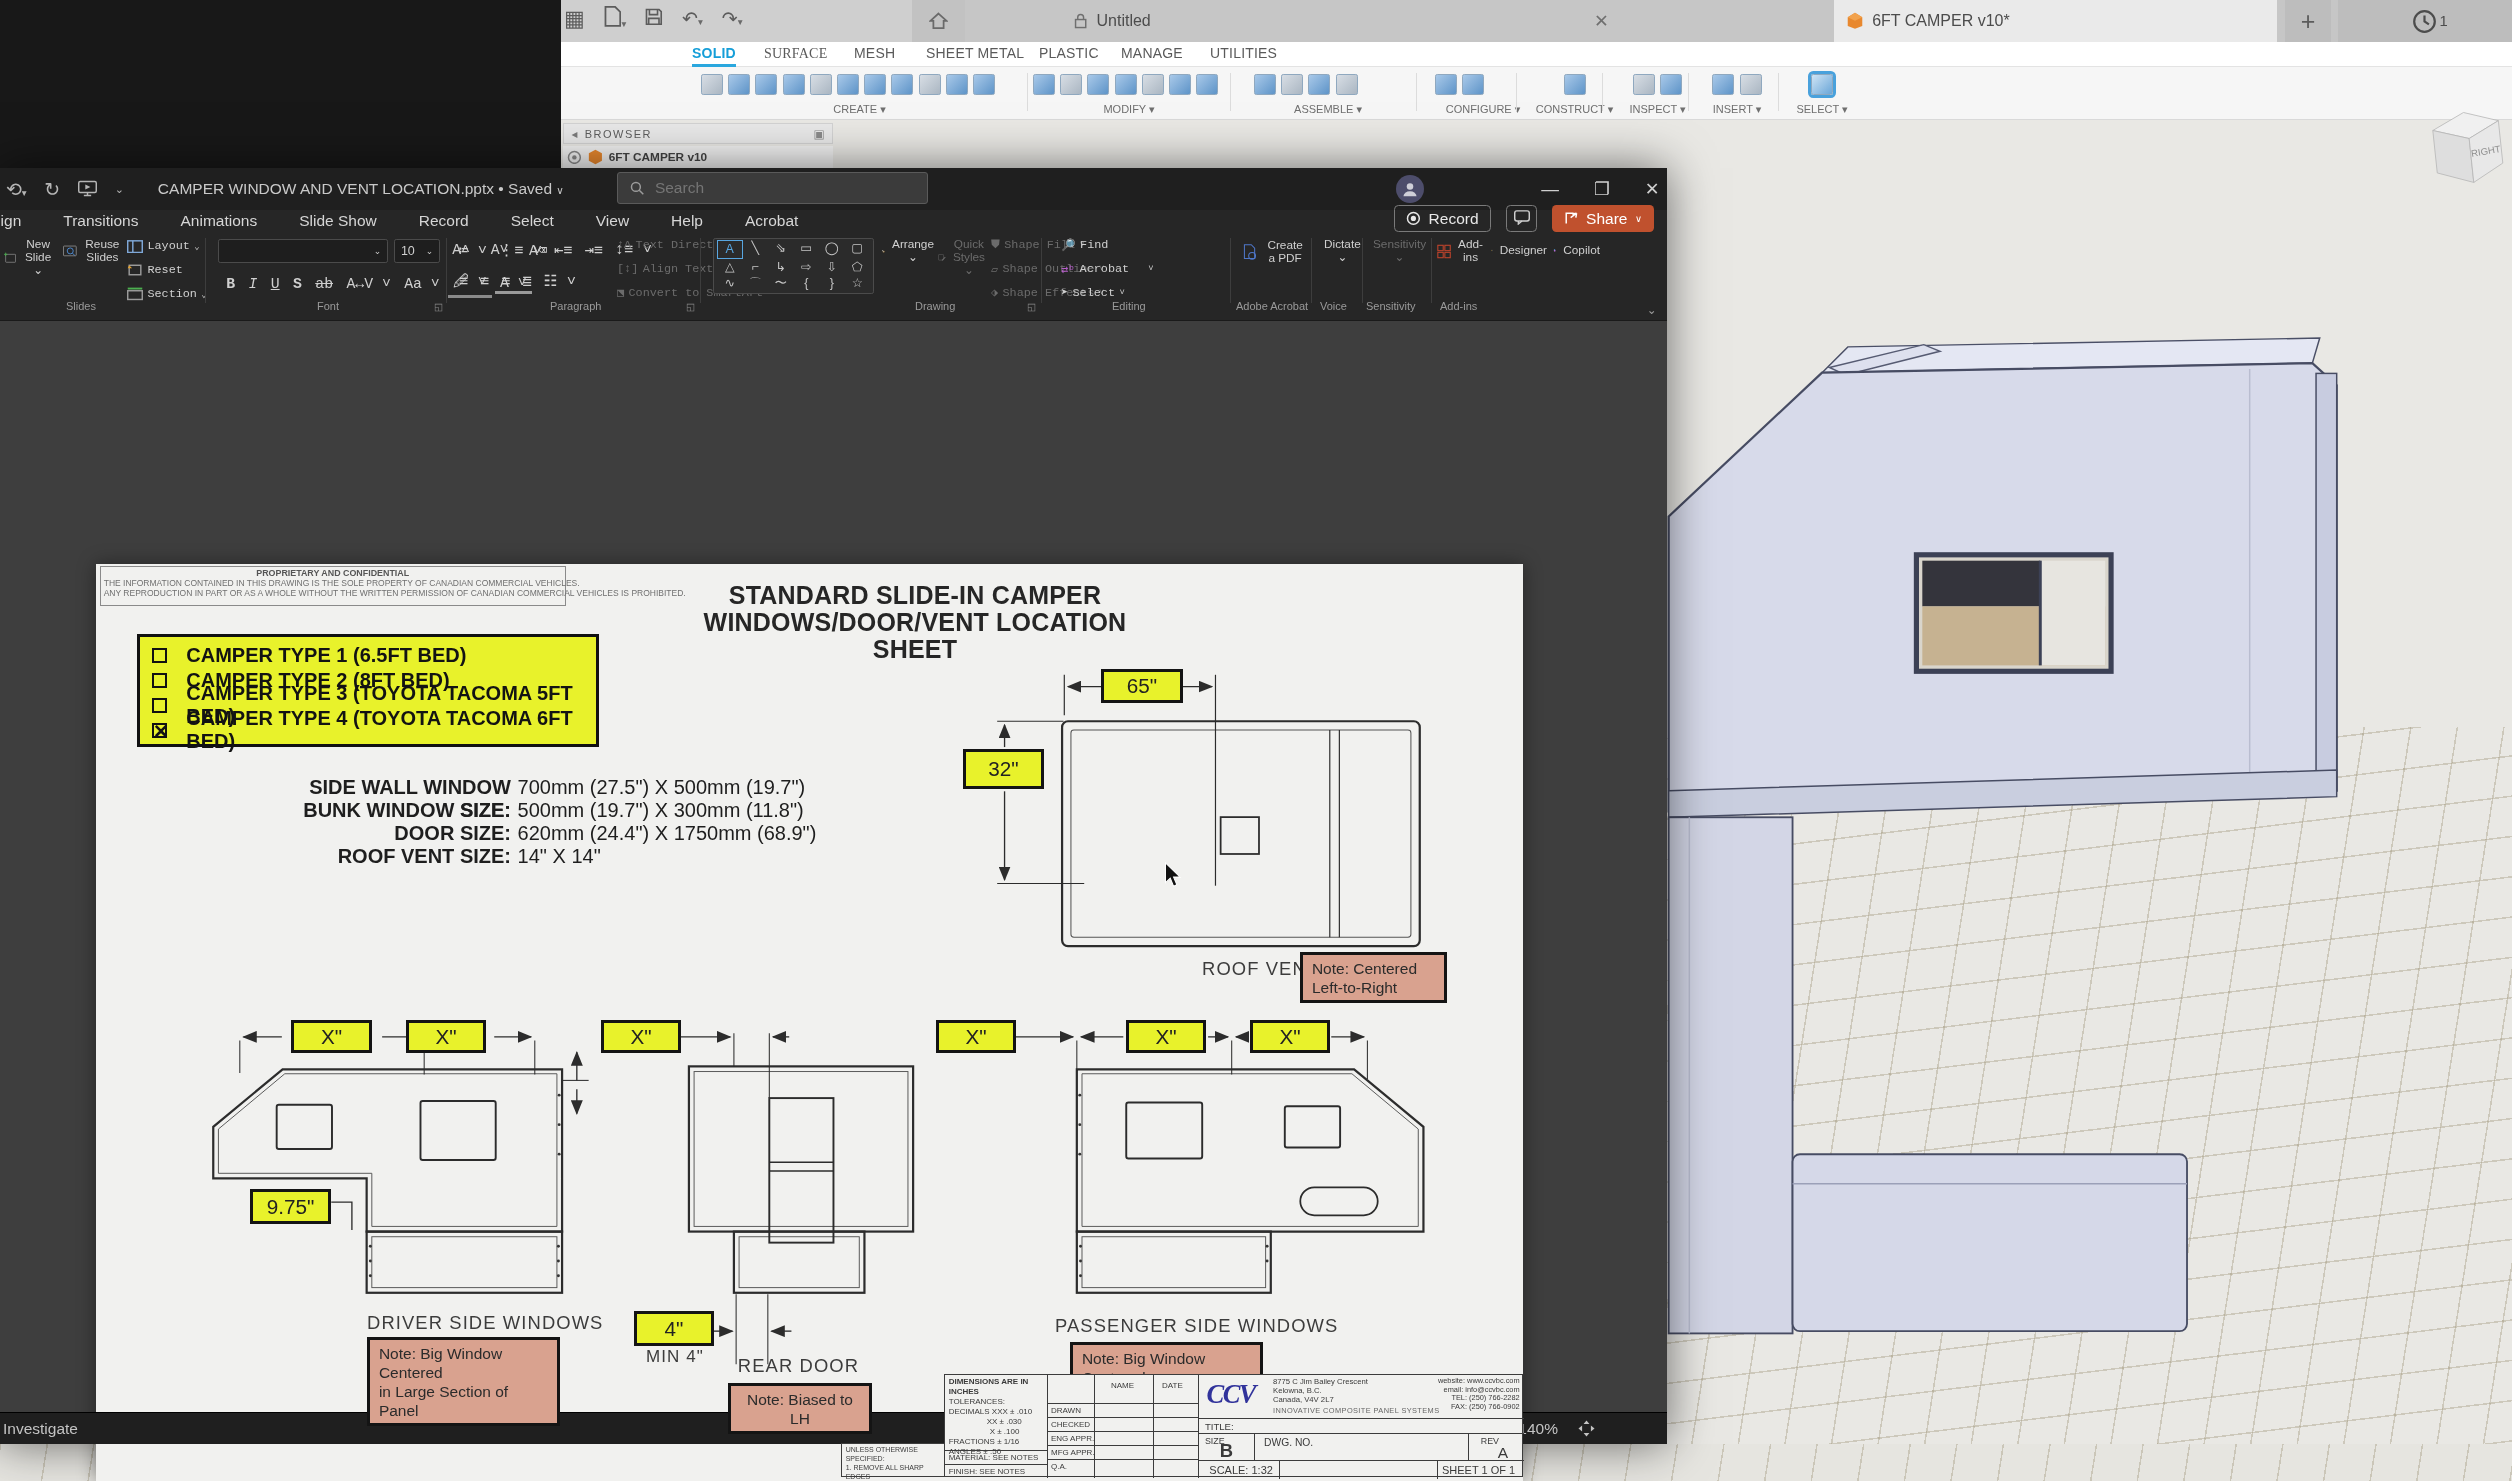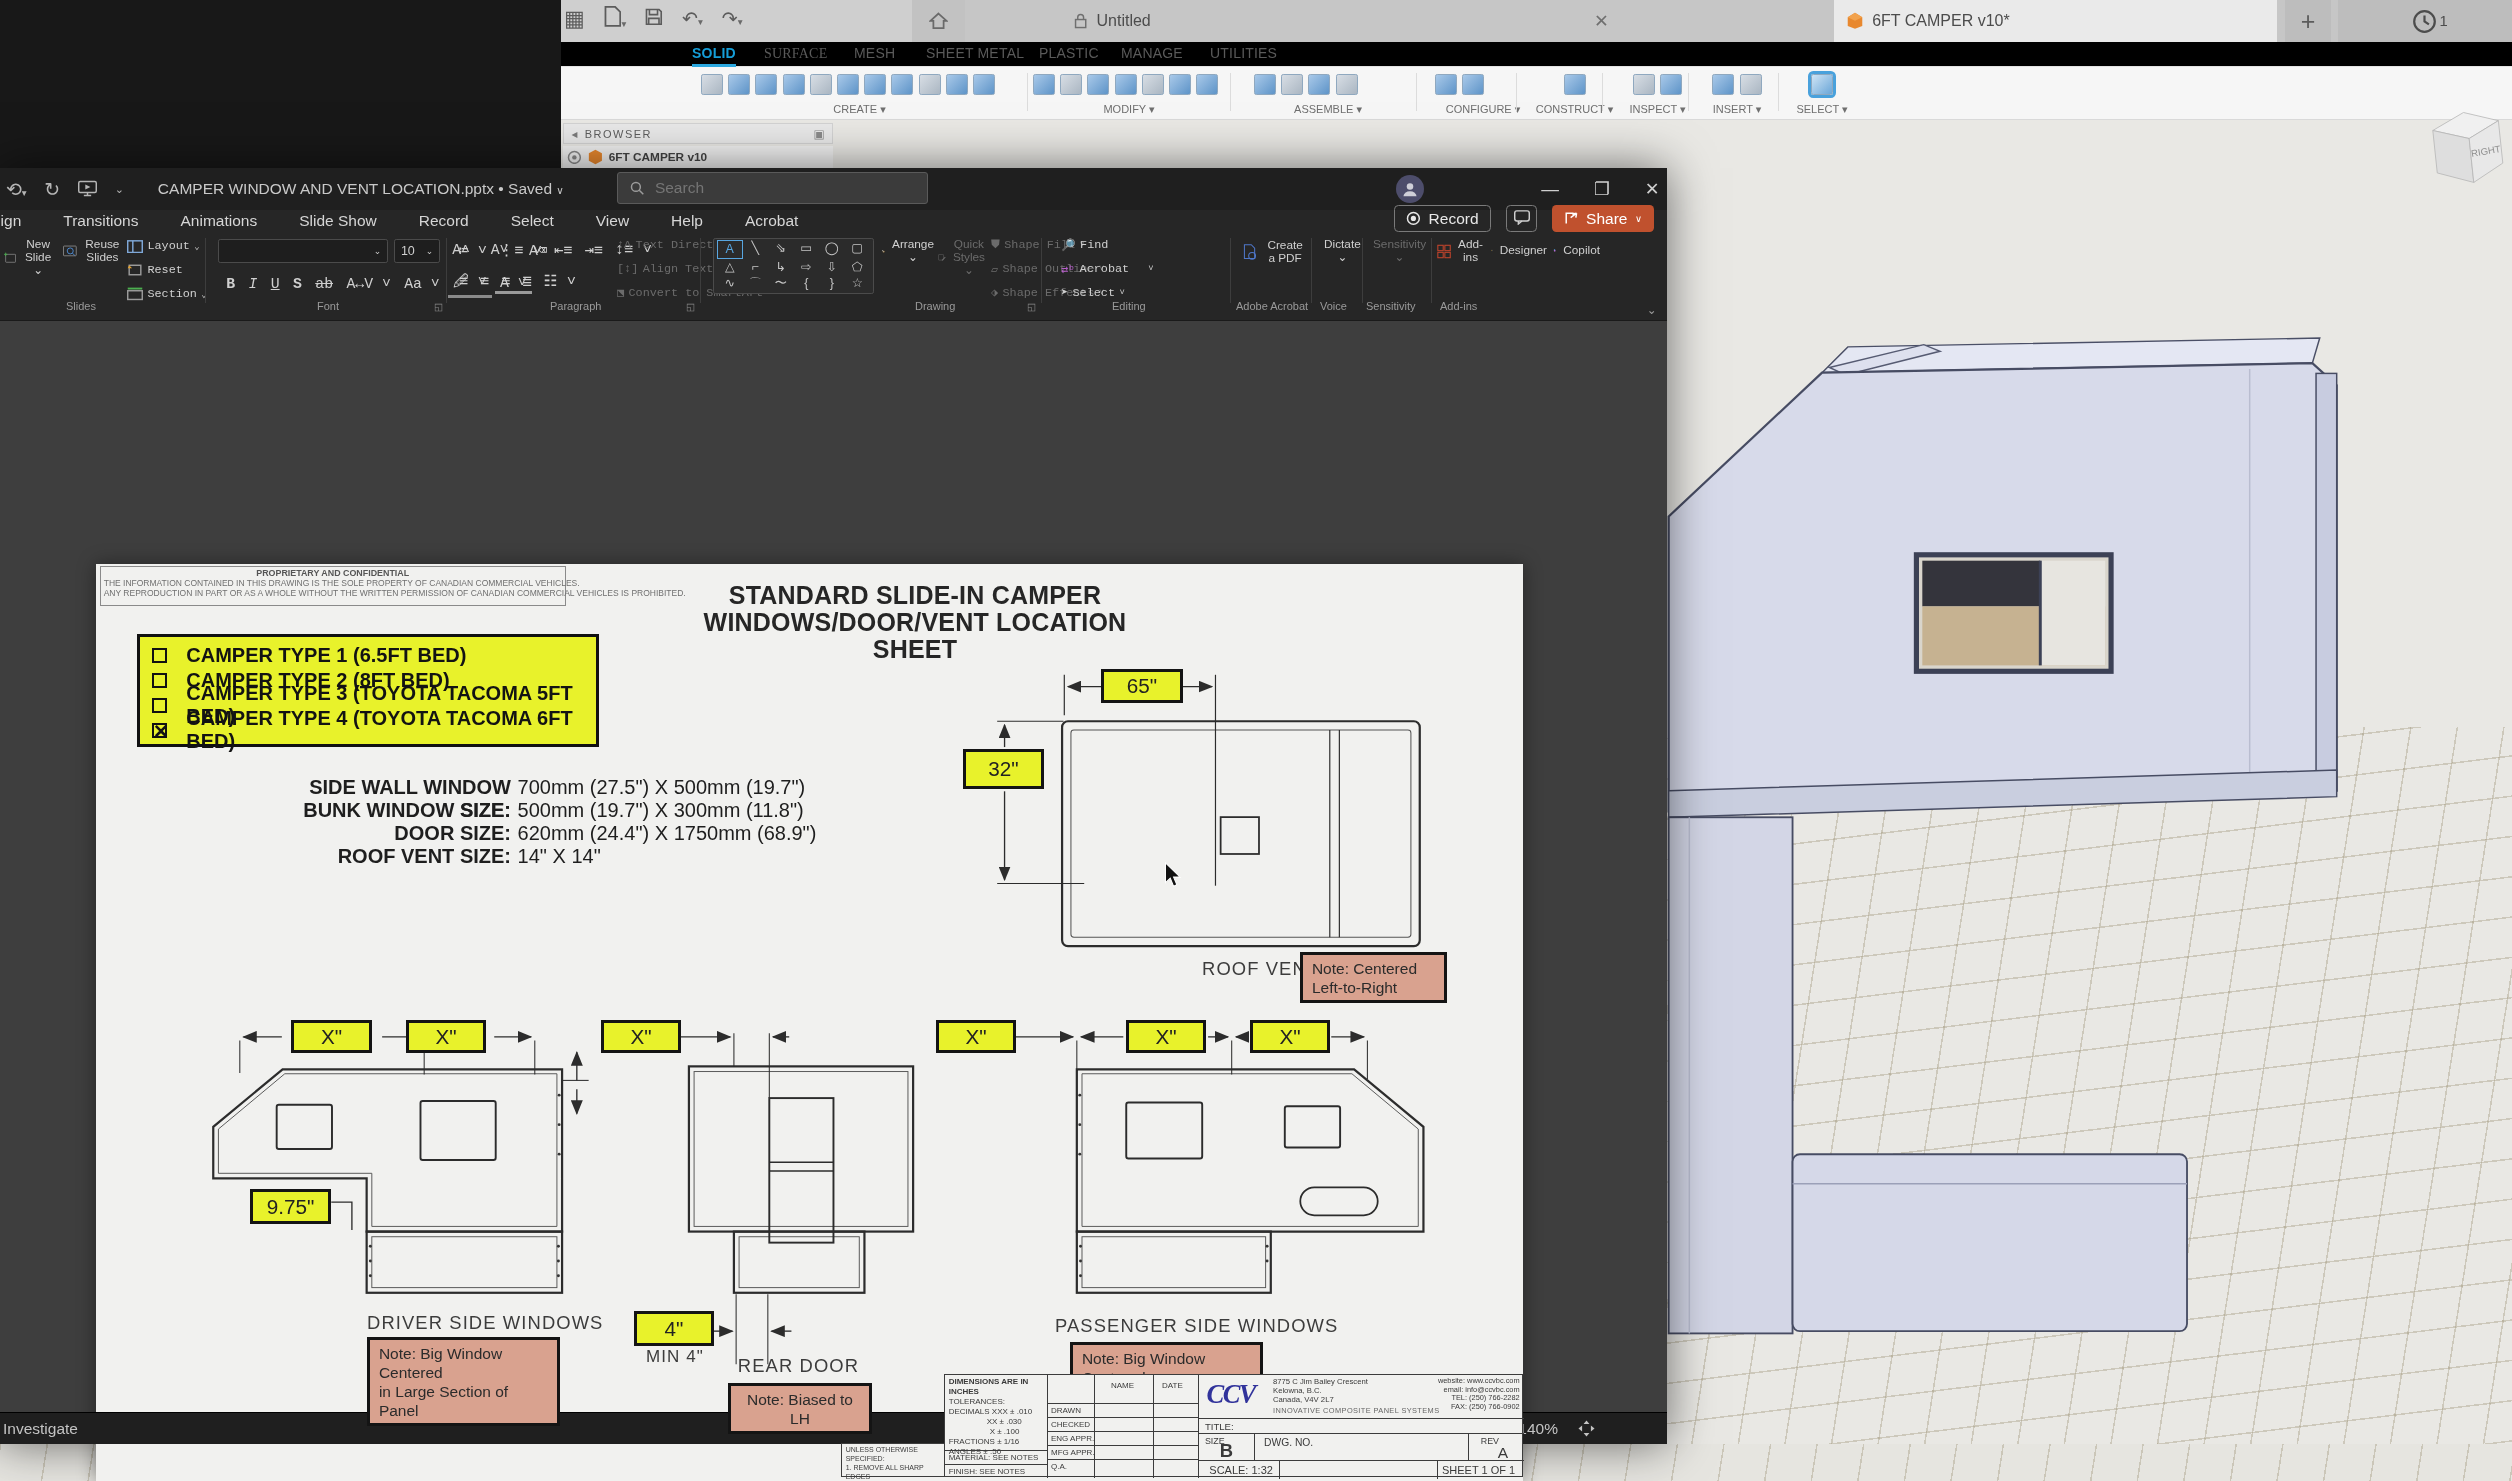--- a/index.html
+++ b/index.html
@@ -14,21 +14,21 @@
   .fu-qicons .gi { font-size:22px; }
   .fu-caret { font-size:9.6px; color:#6a6a6a; }
   #fu-home { position:absolute; left:912px; top:0; width:53px; height:42px; background:#c2c2c2; display:flex; align-items:center; justify-content:center; }
   #fu-tabstrip { position:absolute; left:965px; top:0; right:0; height:42px; background:#c6c6c6; }
   .fu-doctab { position:absolute; top:0; height:42px; display:flex; align-items:center; gap:8.9px; padding:0 13.3px; color:#4c4c4c; font-size:16px; }
   #fu-tab-untitled { left:96px; width:561px; background:#c6c6c6; }
   #fu-tab-active { left:869px; width:443px; background:#eaeaea; }
   .fu-x { color:#6f6f6f; font-size:17.7px; margin-left:auto; }
   #fu-plus { position:absolute; left:1320px; top:0; width:46px; height:42px; background:#bdbdbd; color:#5c5c5c; font-size:25px; display:flex; align-items:center; justify-content:center; }
   .fu-rights { position:absolute; left:1373px; top:0; right:0; height:42px; background:#bdbdbd; display:flex; align-items:center; gap:25px; padding-left:23.6px; }
-  #fu-ribbontabs { position:absolute; left:0; top:42px; width:2512px; height:25px; background:#000000; border-bottom:0.7px solid #e3e3e3; }
+  #fu-ribbontabs { position:absolute; left:0; top:42px; width:2512px; height:25px; background:#ffffff; border-bottom:0.7px solid #e3e3e3; }
   .fu-rtab { position:absolute; top:0; height:25px; line-height:23.6px; font-size:14px; color:#5a5a5a; letter-spacing:0.2px; }
   .fu-rtab.active { color:#159ed8; border-bottom:3px solid #2aa7de; font-weight:bold; }
   #fu-toolbar { position:absolute; left:0; top:67px; width:2512px; height:53px; background:#f6f6f6; border-bottom:0.7px solid #d9d9d9; }
   .fu-group { position:absolute; top:3px; height:47px; }
   .fu-gicons { display:flex; gap:5.2px; align-items:center; height:29.5px; }
   .ticon { width:22px; height:20.7px; border-radius:2.2px; background:linear-gradient(135deg,#a9c9e9,#5e94c8); border:0.7px solid #8fa8bf; }
   .ticon.flat { background:linear-gradient(135deg,#d8dee5,#aab6c2); }
   .ticon.sel { outline:3px solid #49a1dc; background:linear-gradient(135deg,#cfe4f5,#6aa6d8); }
   .fu-glabel { text-align:center; font-size:11px; color:#6f6f6f; margin-top:3px; }
   .fu-sep { position:absolute; top:5.9px; width:0.7px; height:38px; background:#dcdcdc; }

